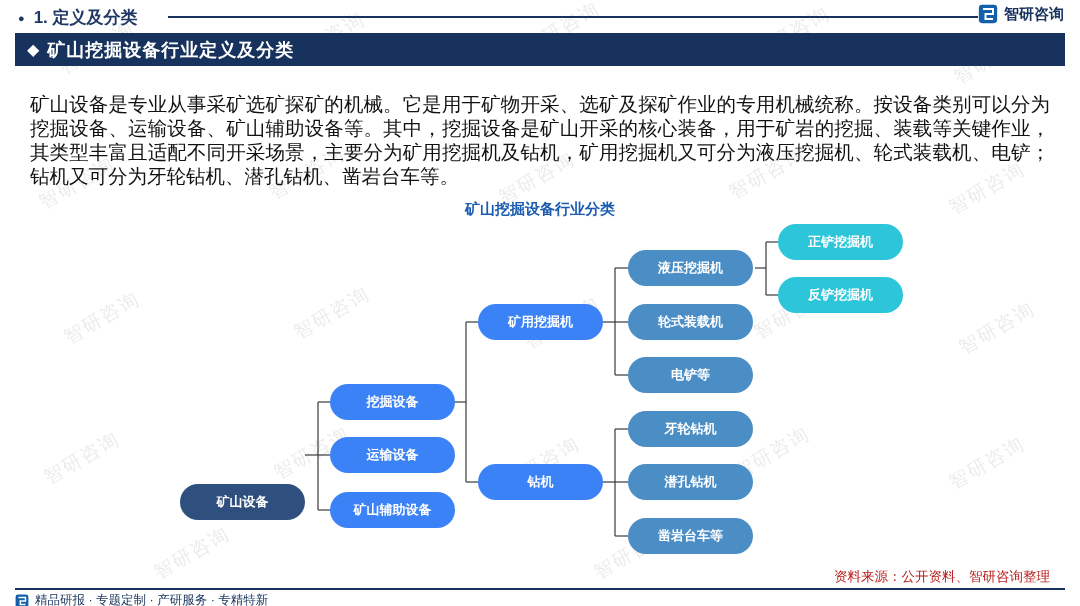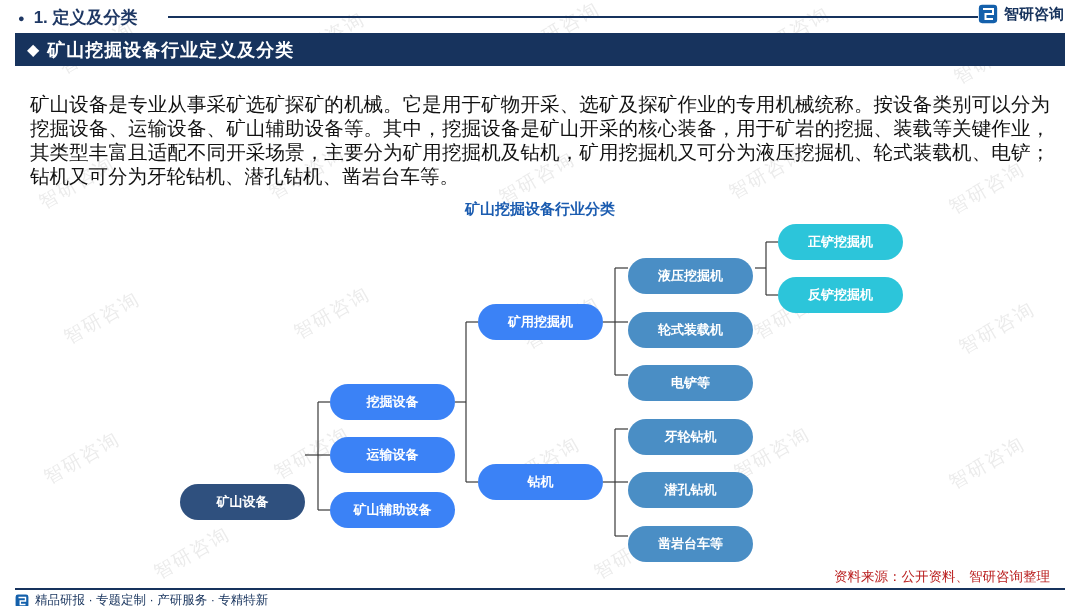--- a/index.html
+++ b/index.html
@@ -61,21 +61,21 @@
   }
   .connectors { position: absolute; inset: 0; z-index: 1; pointer-events: none; }
   .node {
     position: absolute; width: 125px; height: 36px;
     display: flex; align-items: center; justify-content: center;
     color: #ffffff; font-size: 13px; font-weight: bold;
     z-index: 2; white-space: nowrap; border-radius: 18px;
   }
   .node.root { background: #2f507e; margin-top: 47px; }
   .node.dark { background: #3b82f6; }
-  .node.mid  { background: #4a8ec5; margin-top: 8px; }
+  .node.mid  { background: #4a8ec5; }
   .node.cyan { background: #2cc5da; }
 
   
   .source-note {
     position: absolute; right: 30px; top: 568px; font-size: 13.5px; color: #b91c1c;
     z-index: 2;
   }
   .footer-divider {
     position: absolute; left: 15px; right: 15px; top: 588px; height: 2px;
     background: #17335d; z-index: 2;

